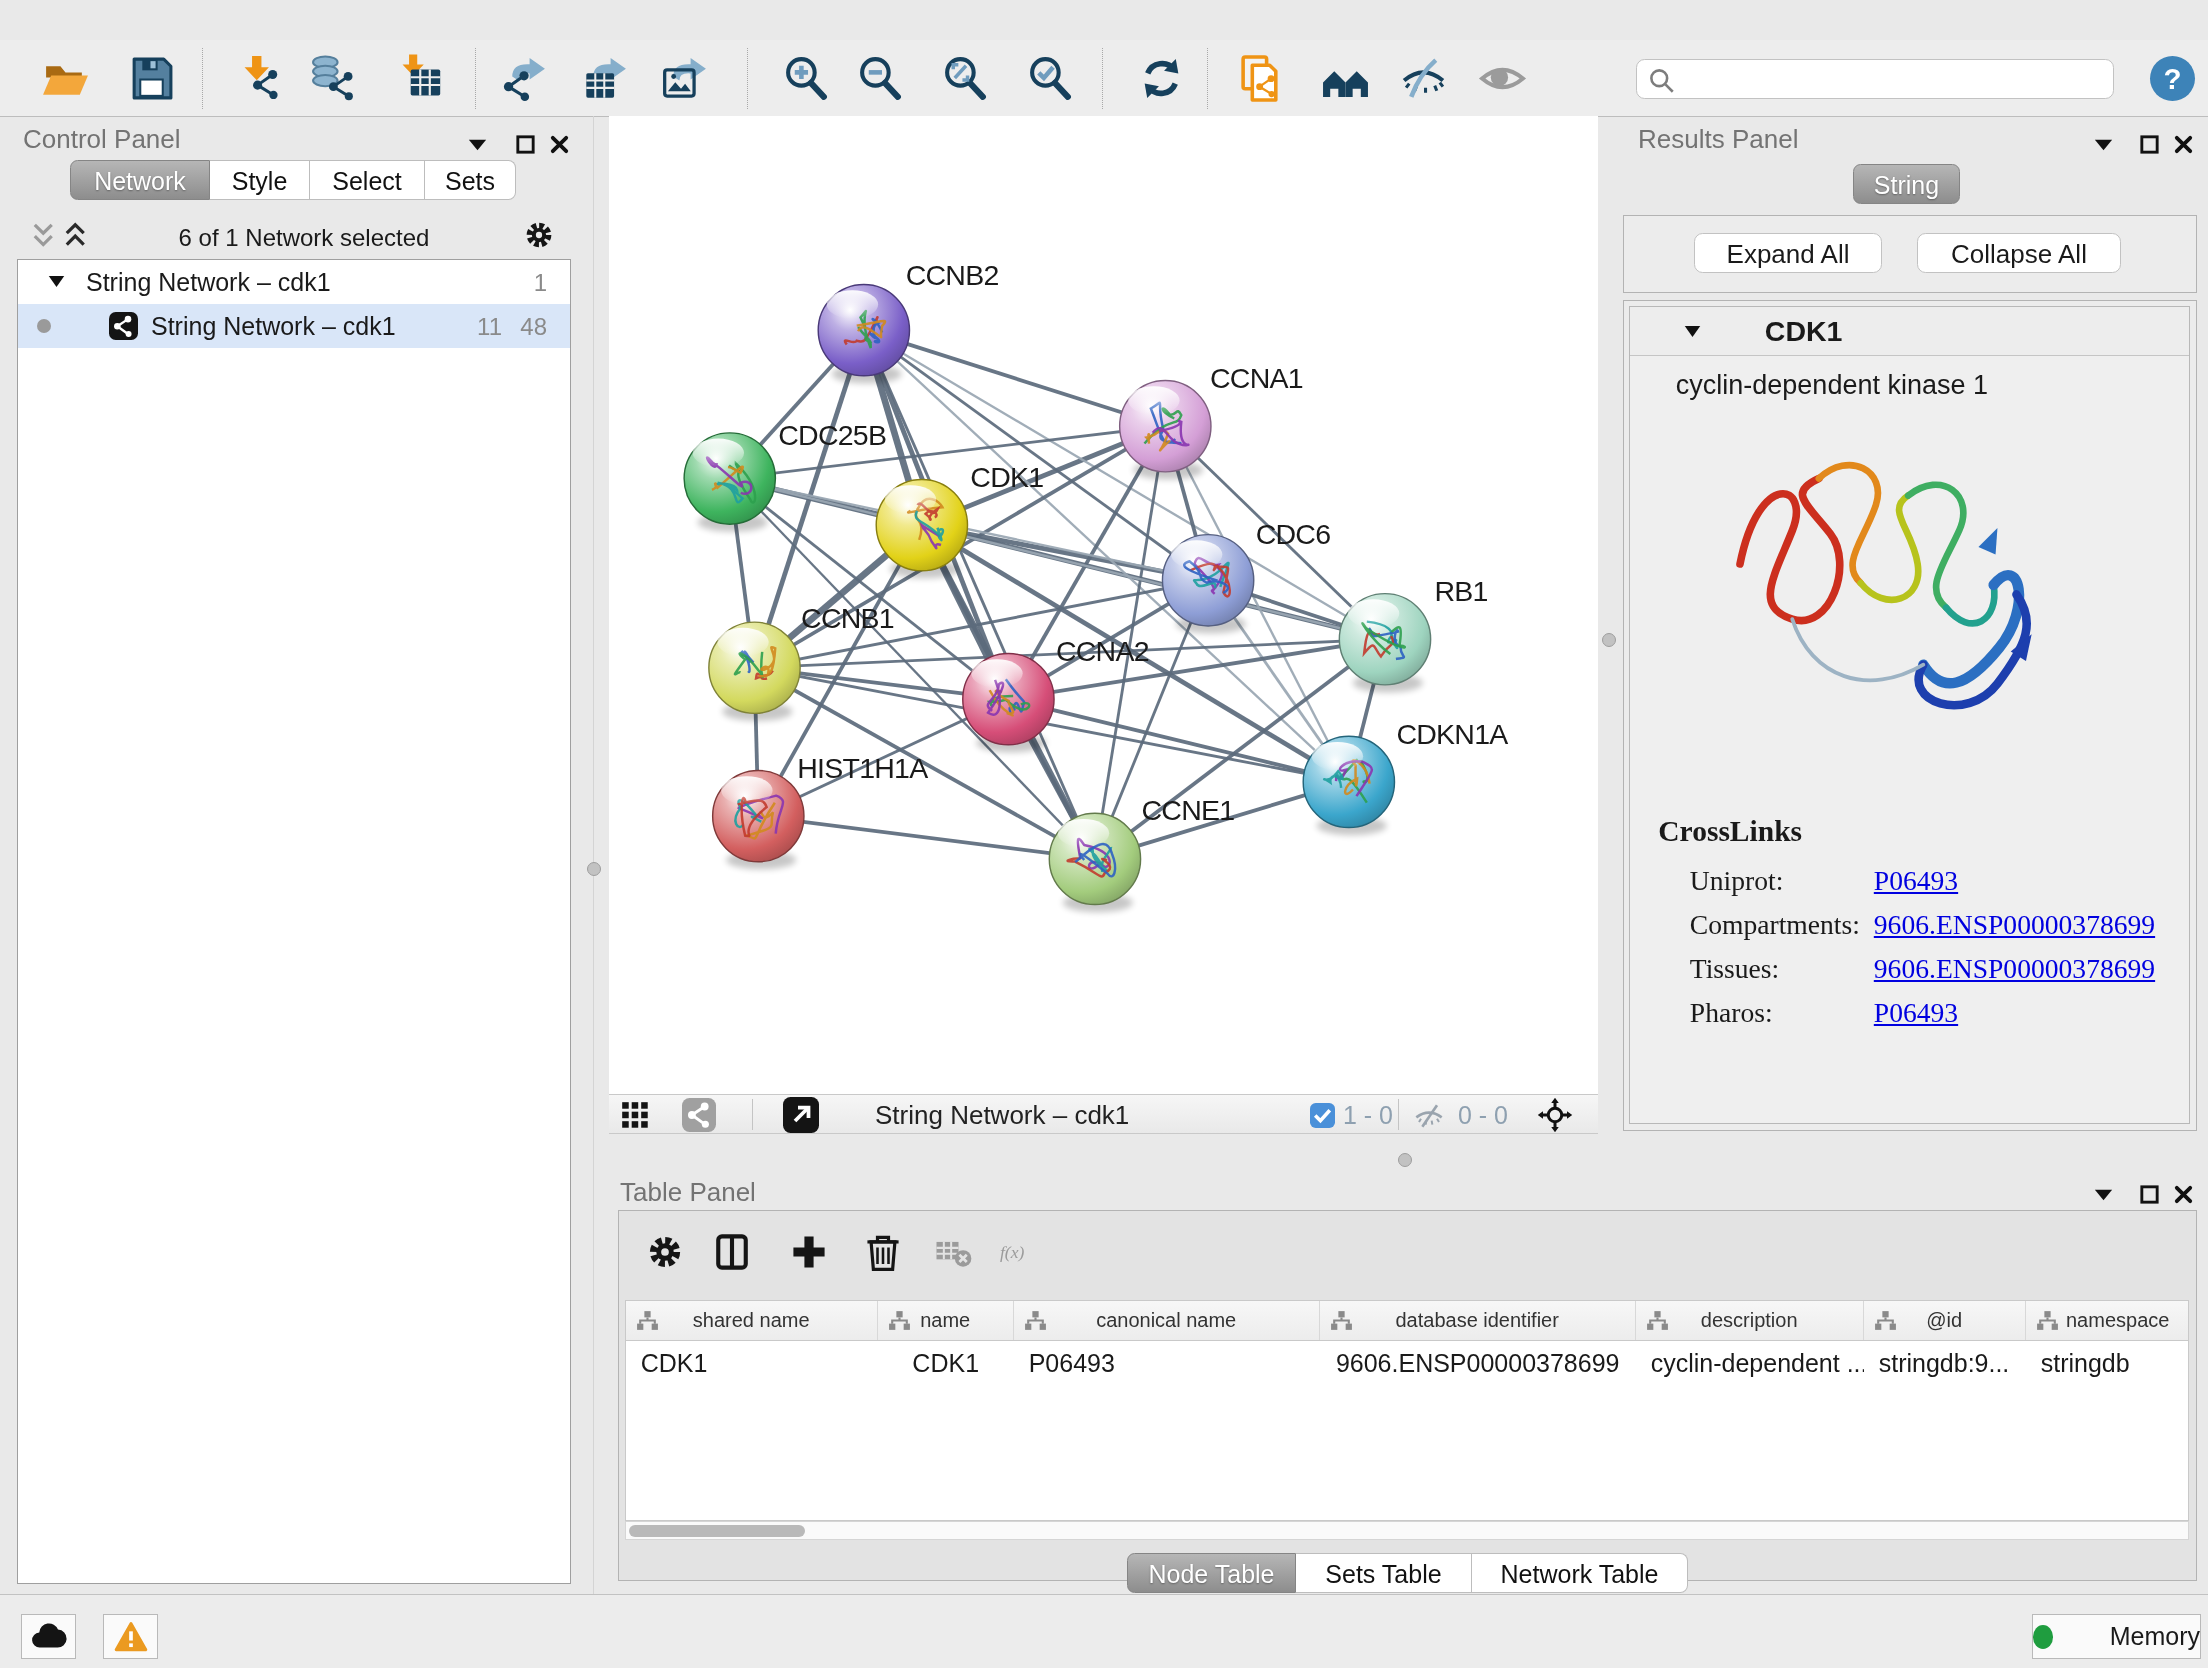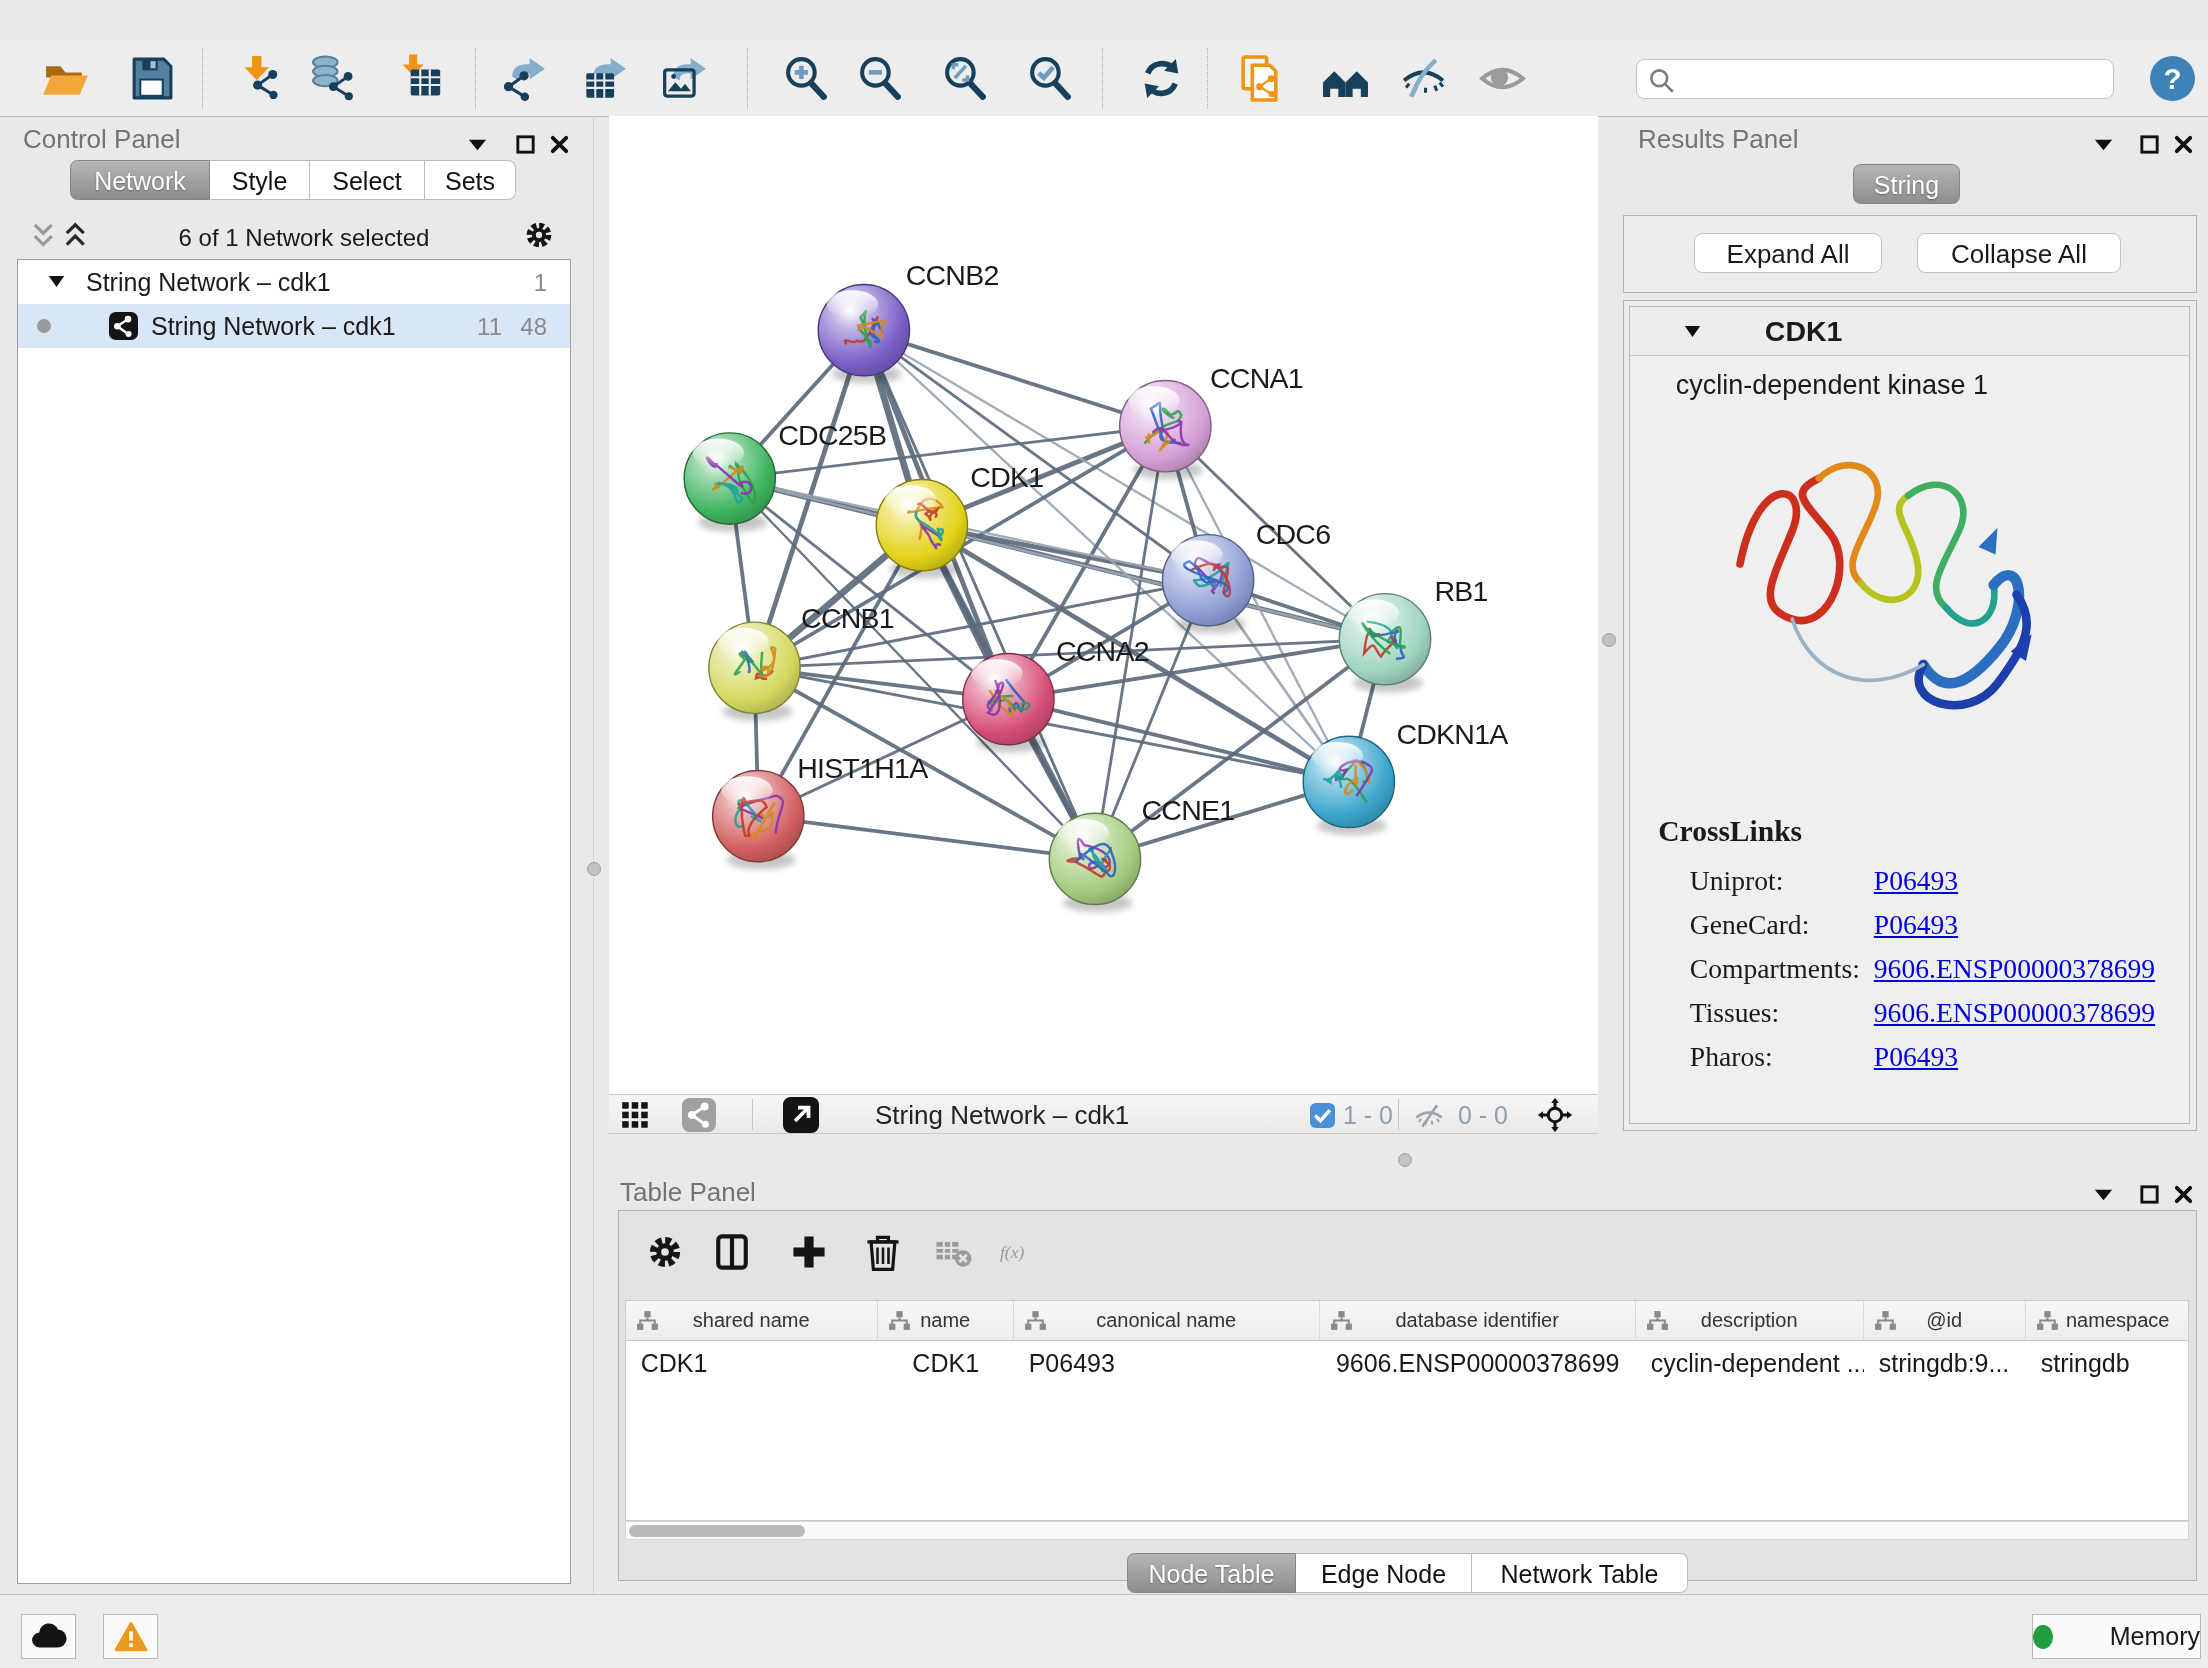--- a/index.html
+++ b/index.html
@@ -647,21 +647,20 @@
           <path d="M312 182 C340 148 352 206 318 248 S258 298 238 266" stroke="#2b6fc2" stroke-width="11"></path>
           <path d="M238 266 C214 306 284 328 316 286 S356 220 336 192" stroke="#1d3fae" stroke-width="9"></path>
           <path d="M100 218 C120 280 180 300 238 266" stroke="#9db3c4" stroke-width="4"></path>
           <path d="M330 252l22-18-6 28z" fill="#1d3fae" stroke="none"></path>
           <path d="M296 142l20-20-2 28z" fill="#2b6fc2" stroke="none"></path>
         </g>
       </svg>
       <div class="abs serif" style="left:28.5px;top:508px;font-size:29.5px;font-weight:bold;">CrossLinks</div>
       <div id="crosslinks" class="abs serif" style="left:0;top:552px;width:100%;font-size:27.6px;">
           <div style="height: 44px; line-height: 44px;"><span style="display: inline-block; margin-left: 60px; width: 184px;">Uniprot:</span><span class="xlink">P06493</span></div>
-          <div style="height: 44px; line-height: 44px;"><span style="display: inline-block; margin-left: 60px; width: 184px;">GeneCard:</span><span class="xlink">P06493</span></div>
           <div style="height: 44px; line-height: 44px;"><span style="display: inline-block; margin-left: 60px; width: 184px;">Compartments:</span><span class="xlink">9606.ENSP00000378699</span></div>
           <div style="height: 44px; line-height: 44px;"><span style="display: inline-block; margin-left: 60px; width: 184px;">Tissues:</span><span class="xlink">9606.ENSP00000378699</span></div>
           <div style="height: 44px; line-height: 44px;"><span style="display: inline-block; margin-left: 60px; width: 184px;">Pharos:</span><span class="xlink">P06493</span></div>
         </div>
     </div>
   </div>
 
   <div class="abs ptitle" style="left:620px;top:1177px;">Table Panel</div>
   <svg class="winctl" style="left:2092px;top:1183px;" viewBox="0 0 24 24">
       <path d="M3 7h18l-9 11z" fill="#111"></path>
@@ -786,21 +785,21 @@
           </div>
         </div>
     </div>
     <div class="hscroll">
       <div class="hthumb"></div>
     </div>
   </div>
 
   <div class="seg" style="left:1127px;top:1553px;" id="table-tabs">
       <div class="tab active" style="width: 169px;">Node Table</div>
-      <div class="tab" style="width: 176px;">Edge Node</div>
+      <div class="tab" style="width: 176px;">Sets Table</div>
       <div class="tab" style="width: 216px;">Network Table</div>
     </div>
 
   <div class="statusbar">
     <div class="sbtn" style="left:21px;width:55px;">
       <svg width="36" height="28.5" viewBox="0 0 48 36">
         <path d="M12 33a10 10 0 0 1-1-20A13 13 0 0 1 36 9a9.5 9.5 0 0 1-1 24z" fill="#141414"></path>
         </svg>
     </div>
     <div class="sbtn" style="left:103px;width:55px;">

